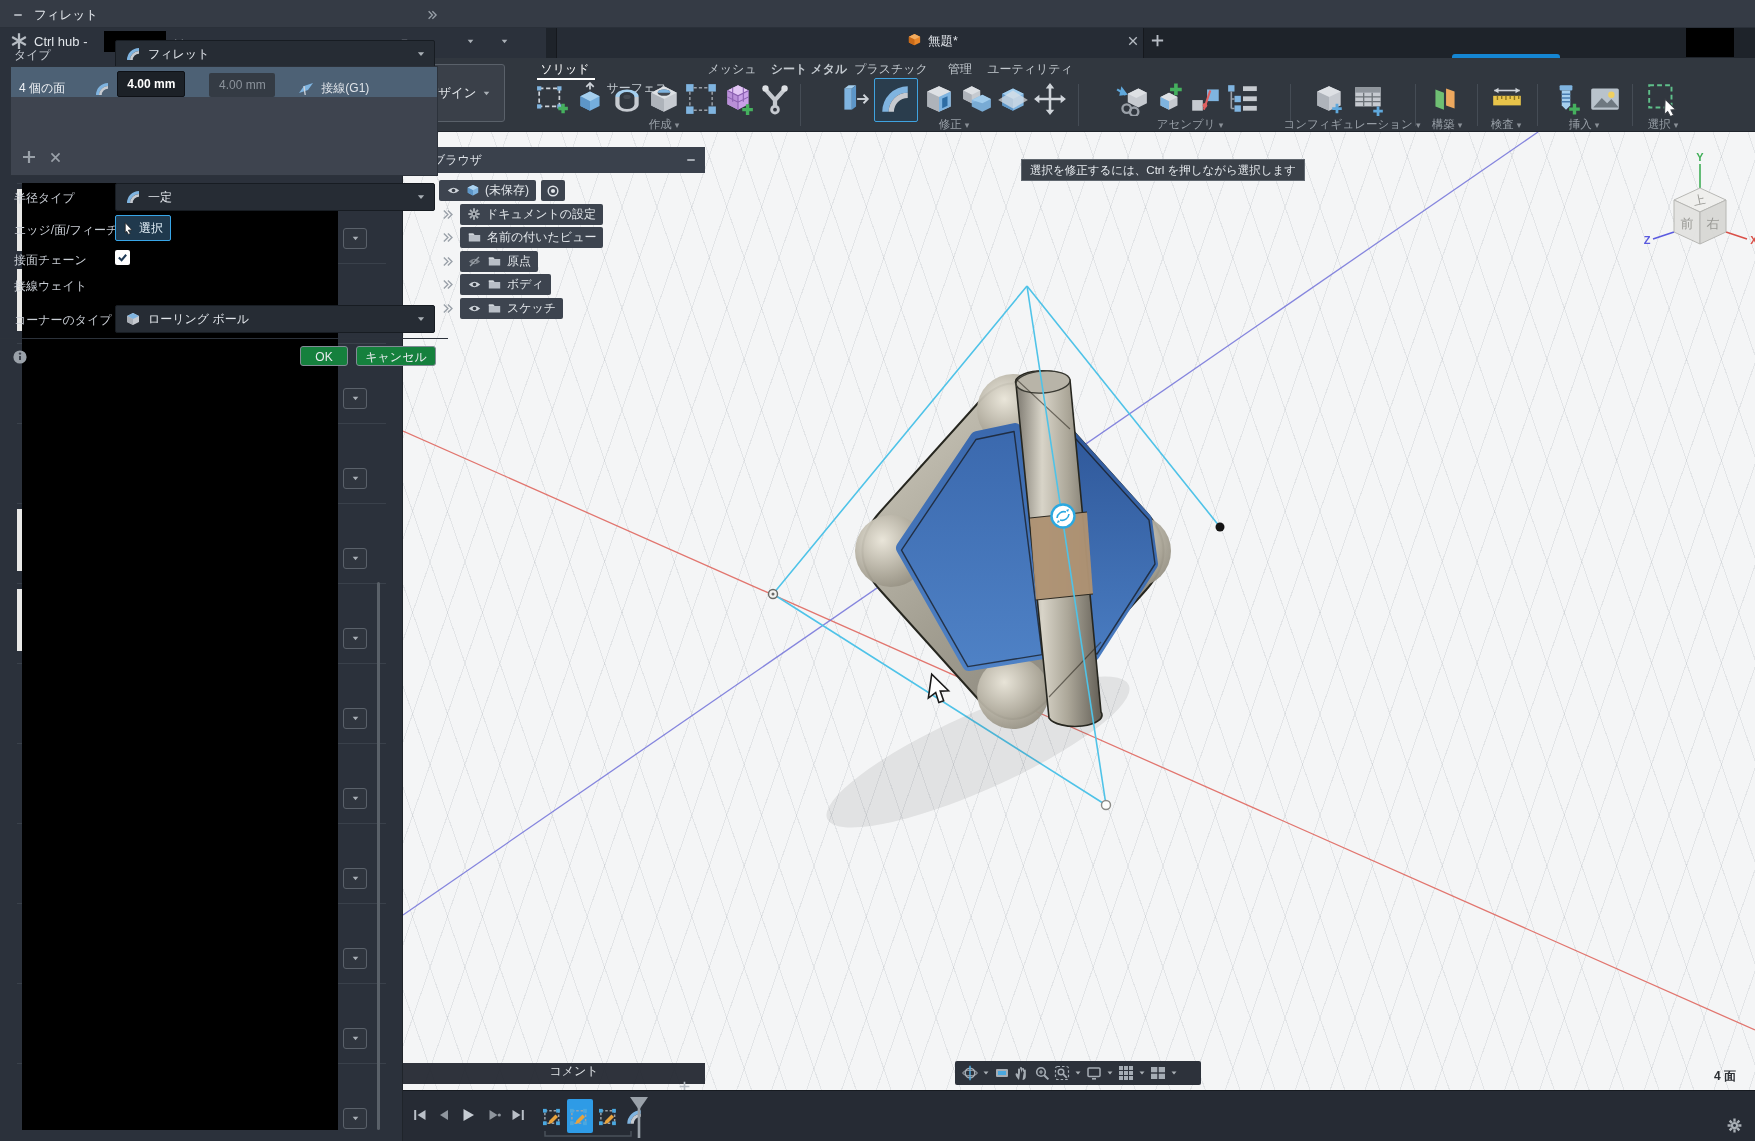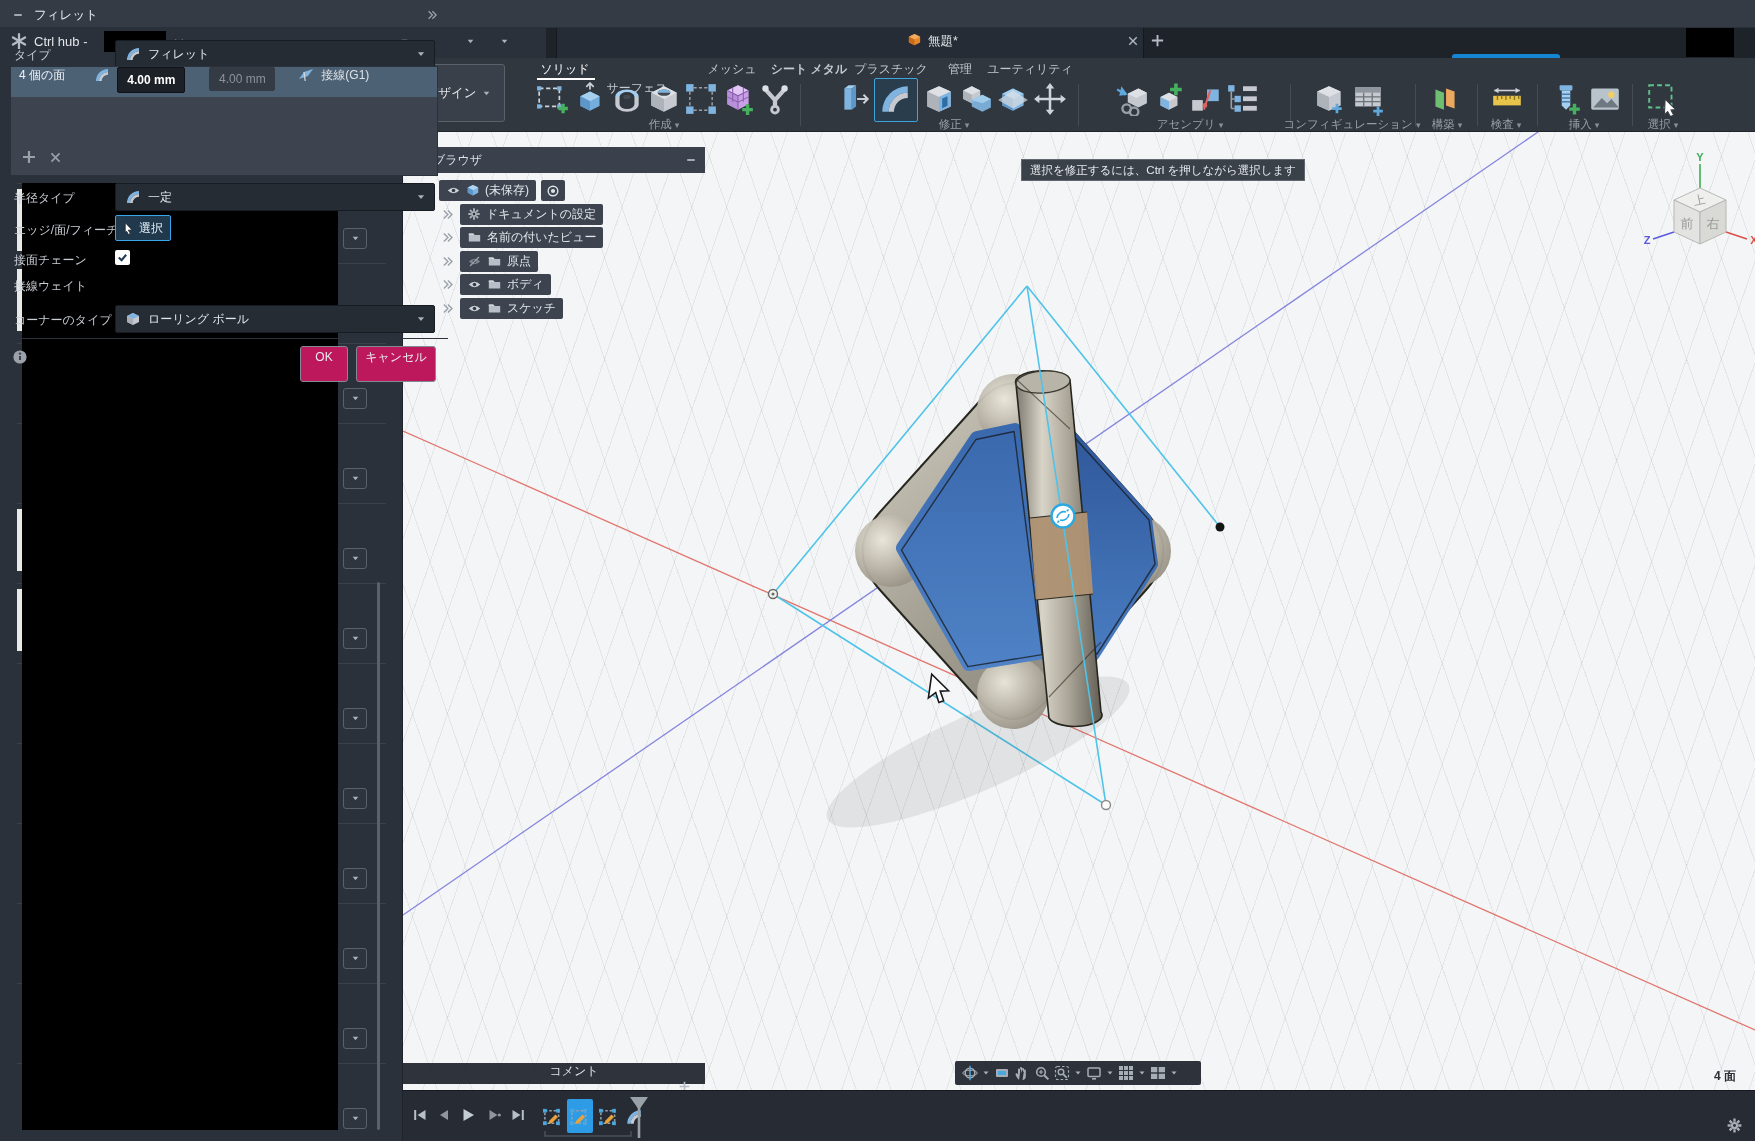--- a/index.html
+++ b/index.html
@@ -83,23 +83,23 @@
   
   #dialog{left:1302px;top:267px;width:448px;height:371px;background:#3c424d;border:1px solid #20252c;
      box-shadow:0 8px 24px rgba(0,0,0,.35);font-size:12px;box-sizing:border-box;}
   #dialog .hdr{position:absolute;left:0;top:0;width:100%;height:28px;background:#353b45;border-bottom:1px solid #2a3039;box-sizing:border-box;}
   .dlabel{position:absolute;left:14px;color:#c9ced5;}
   .dctl{position:absolute;left:115px;width:320px;height:28px;background:#262c34;border:1px solid #171c22;
      border-radius:2px;display:flex;align-items:center;gap:6px;padding:0 8px;box-sizing:border-box;color:#e3e7ec;}
   .dcaret{position:absolute;right:8px;width:10px;height:10px;}
   .mini{width:18px;height:16px;}
   #facesbox{position:absolute;left:10px;top:66px;width:428px;height:110px;background:#3e444f;border:1px solid #2c323b;box-sizing:border-box;}
-  #facesrow{position:absolute;left:0;top:0;width:100%;height:30px;background:#4d6175;display:flex;align-items:flex-start;box-sizing:border-box;padding:0 8px;gap:6px;}
+  #facesrow{position:absolute;left:0;top:0;width:100%;height:30px;background:#4d6175;display:flex;align-items:flex-end;box-sizing:border-box;padding:0 8px;gap:6px;}
   .dfield{height:24px;border-radius:2px;display:flex;align-items:center;justify-content:center;font-size:12px;}
-  .btnrow{position:absolute;height:36px;border:1px solid #828b95;border-radius:3px;background:#be185d;
+  .btnrow{position:absolute;height:20px;border:1px solid #828b95;border-radius:3px;background:#15803d;
      color:#e8ebef;text-align:center;line-height:21px;font-size:12px;box-sizing:border-box;}
   #selbtn{position:absolute;left:115px;width:56px;height:26px;background:#20394d;border:1.5px solid #38a6e8;border-radius:2px;
      display:flex;align-items:center;justify-content:center;gap:4px;color:#e8f4fc;box-sizing:border-box;}
   #chkbox{position:absolute;left:115px;width:15px;height:15px;background:#fff;border-radius:2px;
      display:flex;align-items:center;justify-content:center;}
   #chkbox svg{width:11px;height:11px;}
 
   
   #timeline{left:403px;top:1090px;width:1352px;height:51px;background:#262b34;border-top:1px solid #161a20;box-sizing:border-box;}
   .pb{top:16px;width:16px;height:16px;}

